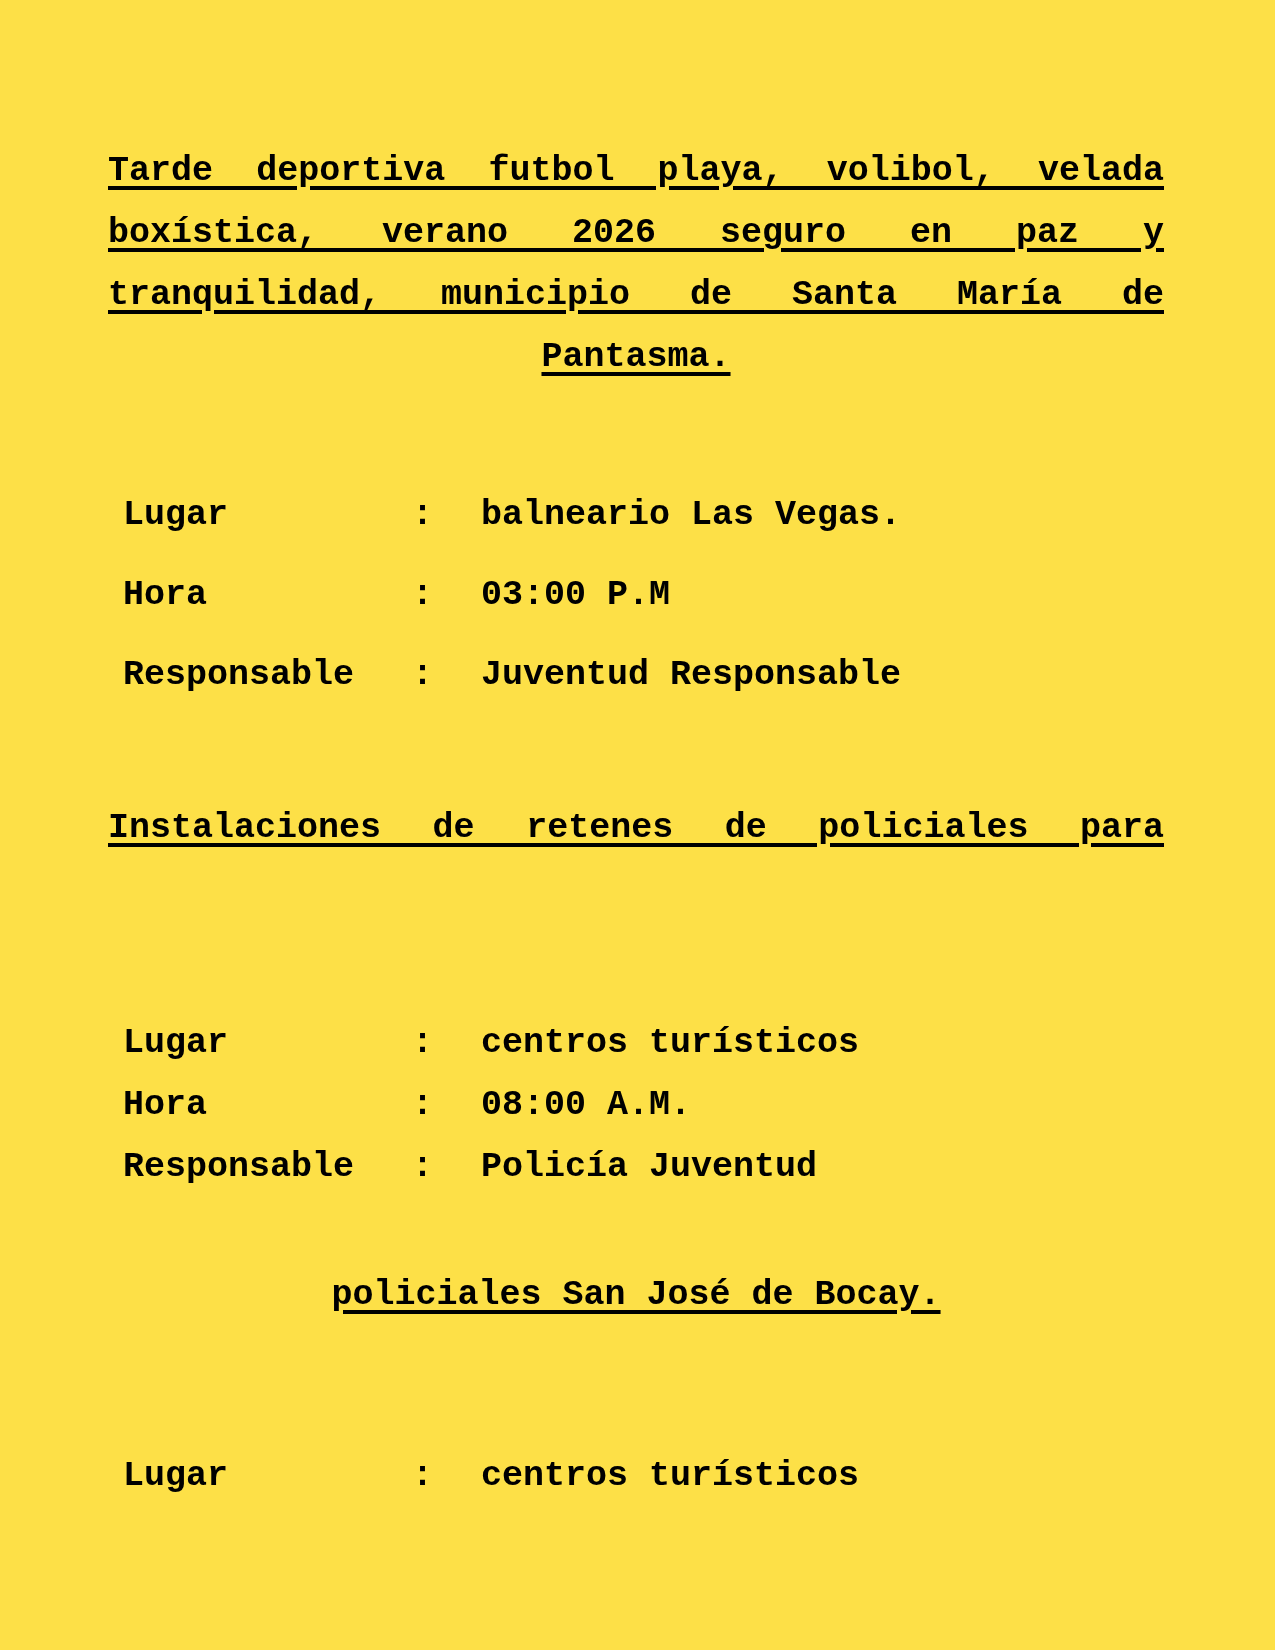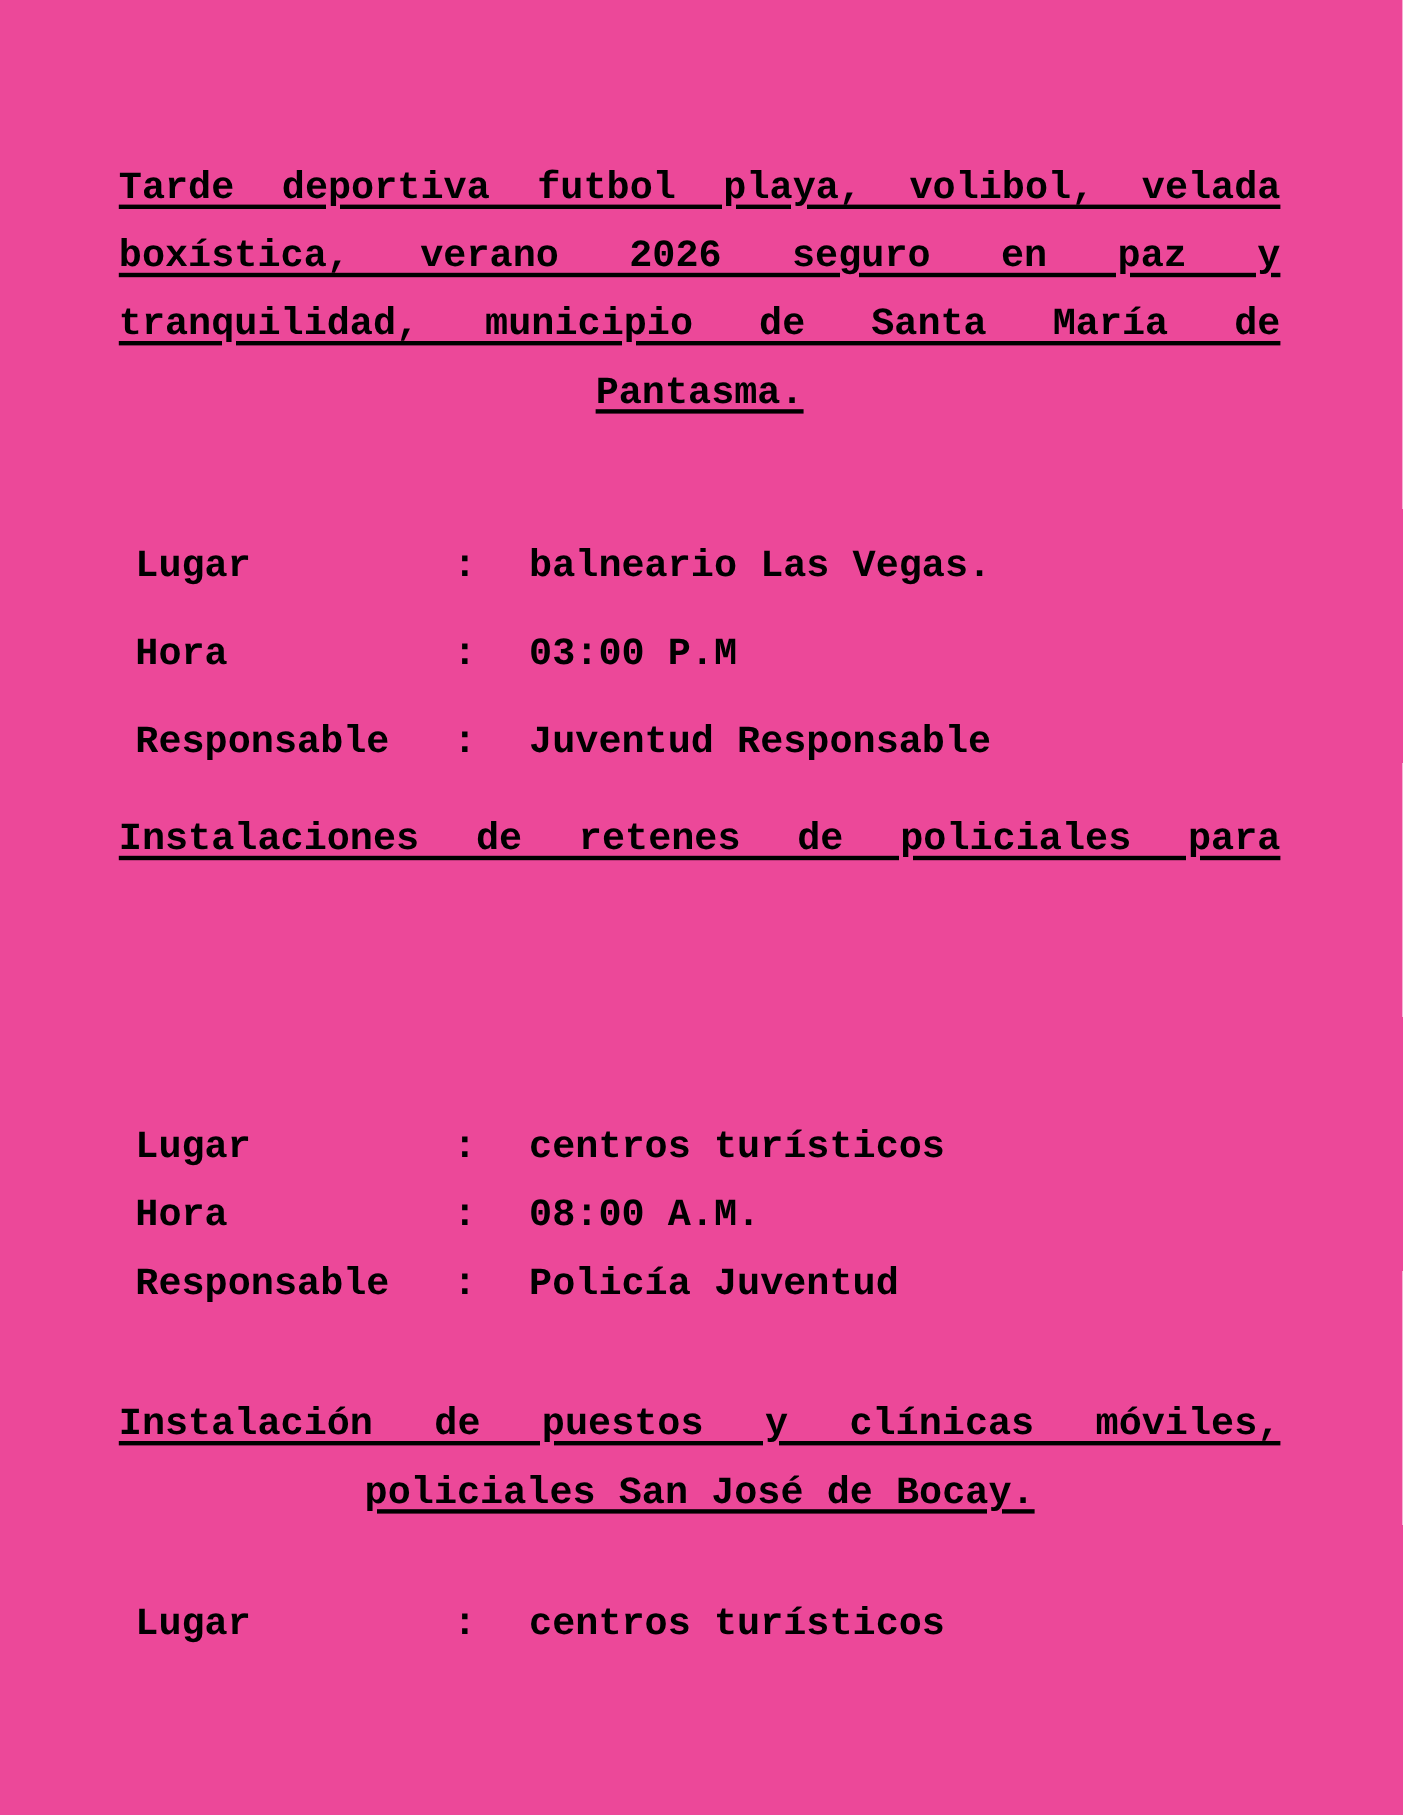--- a/index.html
+++ b/index.html
@@ -57,21 +57,21 @@
     left: 304px;
   }
   .info-row .val {
     position: absolute;
     left: 373px;
   }
 </style>
 </head>
 <body>
 
-<div class="page" style="background: #ec4899; color: rgb(0, 0, 0);">
+<div class="page" style="background: #fde047; color: rgb(0, 0, 0);">
 
   <div class="block" style="top:140px;">
     <div class="title-line just">Tarde deportiva futbol playa, volibol, velada</div>
     <div class="title-line just">boxística, verano 2026 seguro en paz y</div>
     <div class="title-line just">tranquilidad, municipio de Santa María de</div>
     <div class="title-line last">Pantasma.</div>
   </div>
 
   <div class="block rows-wide" style="top:475px;">
     <div class="info-row">
@@ -84,21 +84,21 @@
       <span class="sep">:</span>
       <span class="val">03:00 P.M</span>
     </div>
     <div class="info-row">
       <span class="lbl">Responsable</span>
       <span class="sep">:</span>
       <span class="val">Juventud Responsable</span>
     </div>
   </div>
 
-  <div class="block" style="top:732px;">
+  <div class="block" style="top:797px;">
     <div class="title-line just">Instalaciones de retenes de policiales para</div>
   </div>
 
   <div class="block" style="top:1012px;">
     <div class="info-row">
       <span class="lbl">Lugar</span>
       <span class="sep">:</span>
       <span class="val">centros turísticos</span>
     </div>
     <div class="info-row">
@@ -107,21 +107,20 @@
       <span class="val">08:00 A.M.</span>
     </div>
     <div class="info-row">
       <span class="lbl">Responsable</span>
       <span class="sep">:</span>
       <span class="val">Policía Juventud</span>
     </div>
   </div>
 
   <div class="block" style="top:1264px;">
-    <div class="title-line just">Instalación de puestos y clínicas móviles,</div>
     <div class="title-line last">policiales San José de Bocay.</div>
   </div>
 
   <div class="block" style="top:1445px;">
     <div class="info-row">
       <span class="lbl">Lugar</span>
       <span class="sep">:</span>
       <span class="val">centros turísticos</span>
     </div>
   </div>

